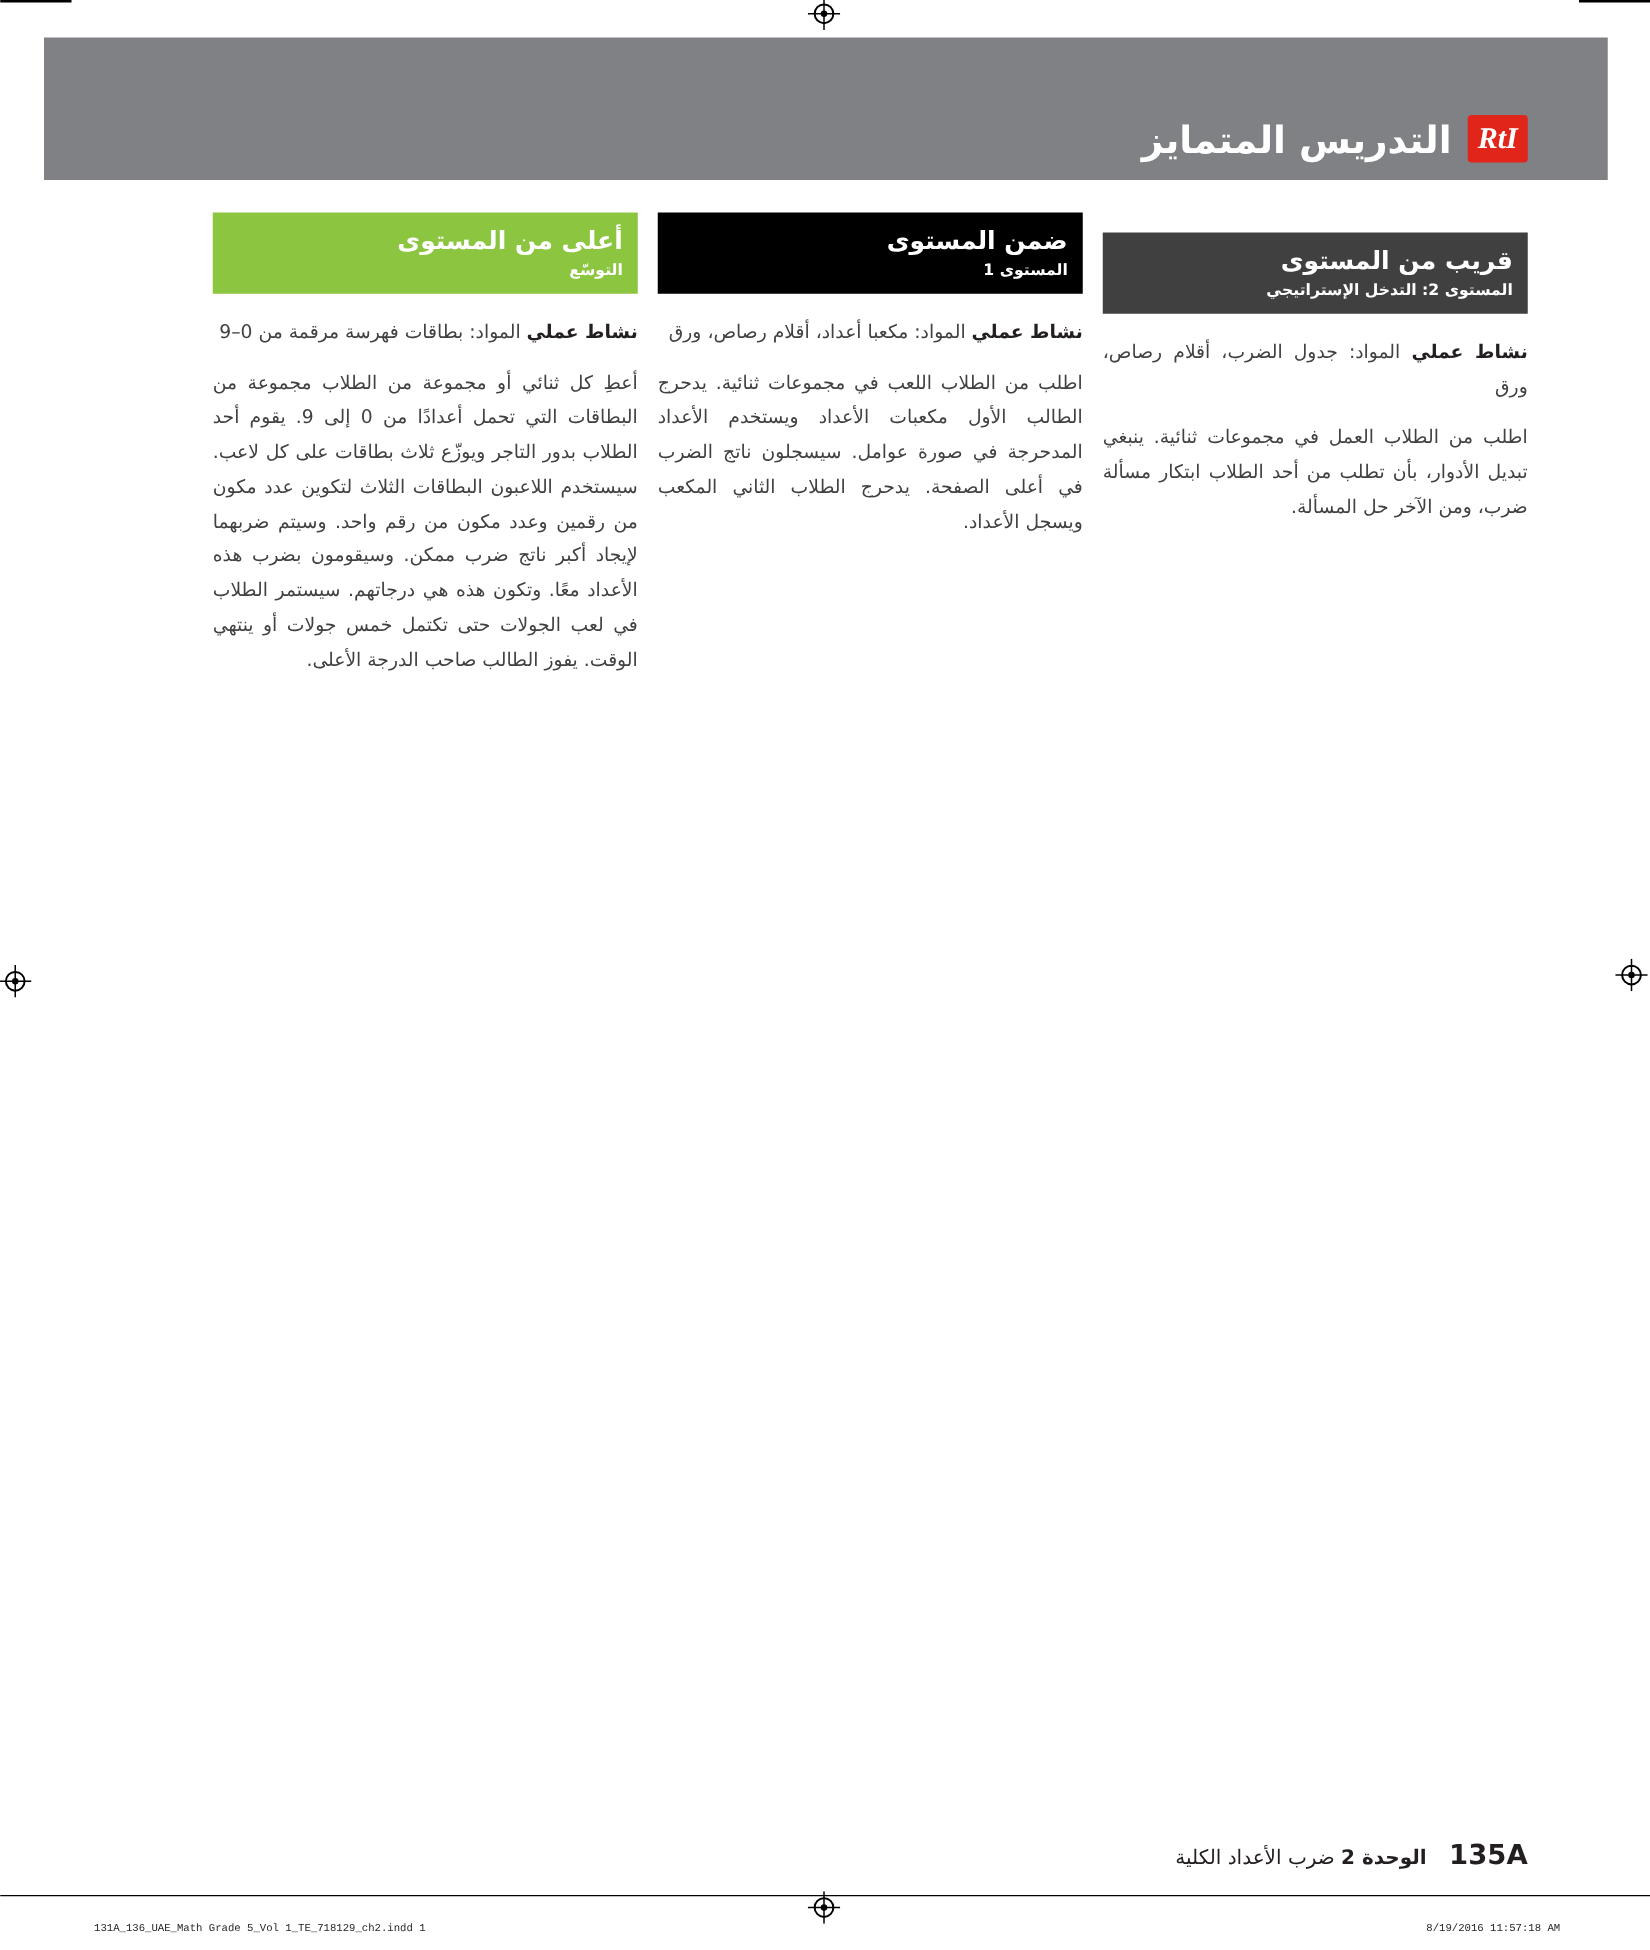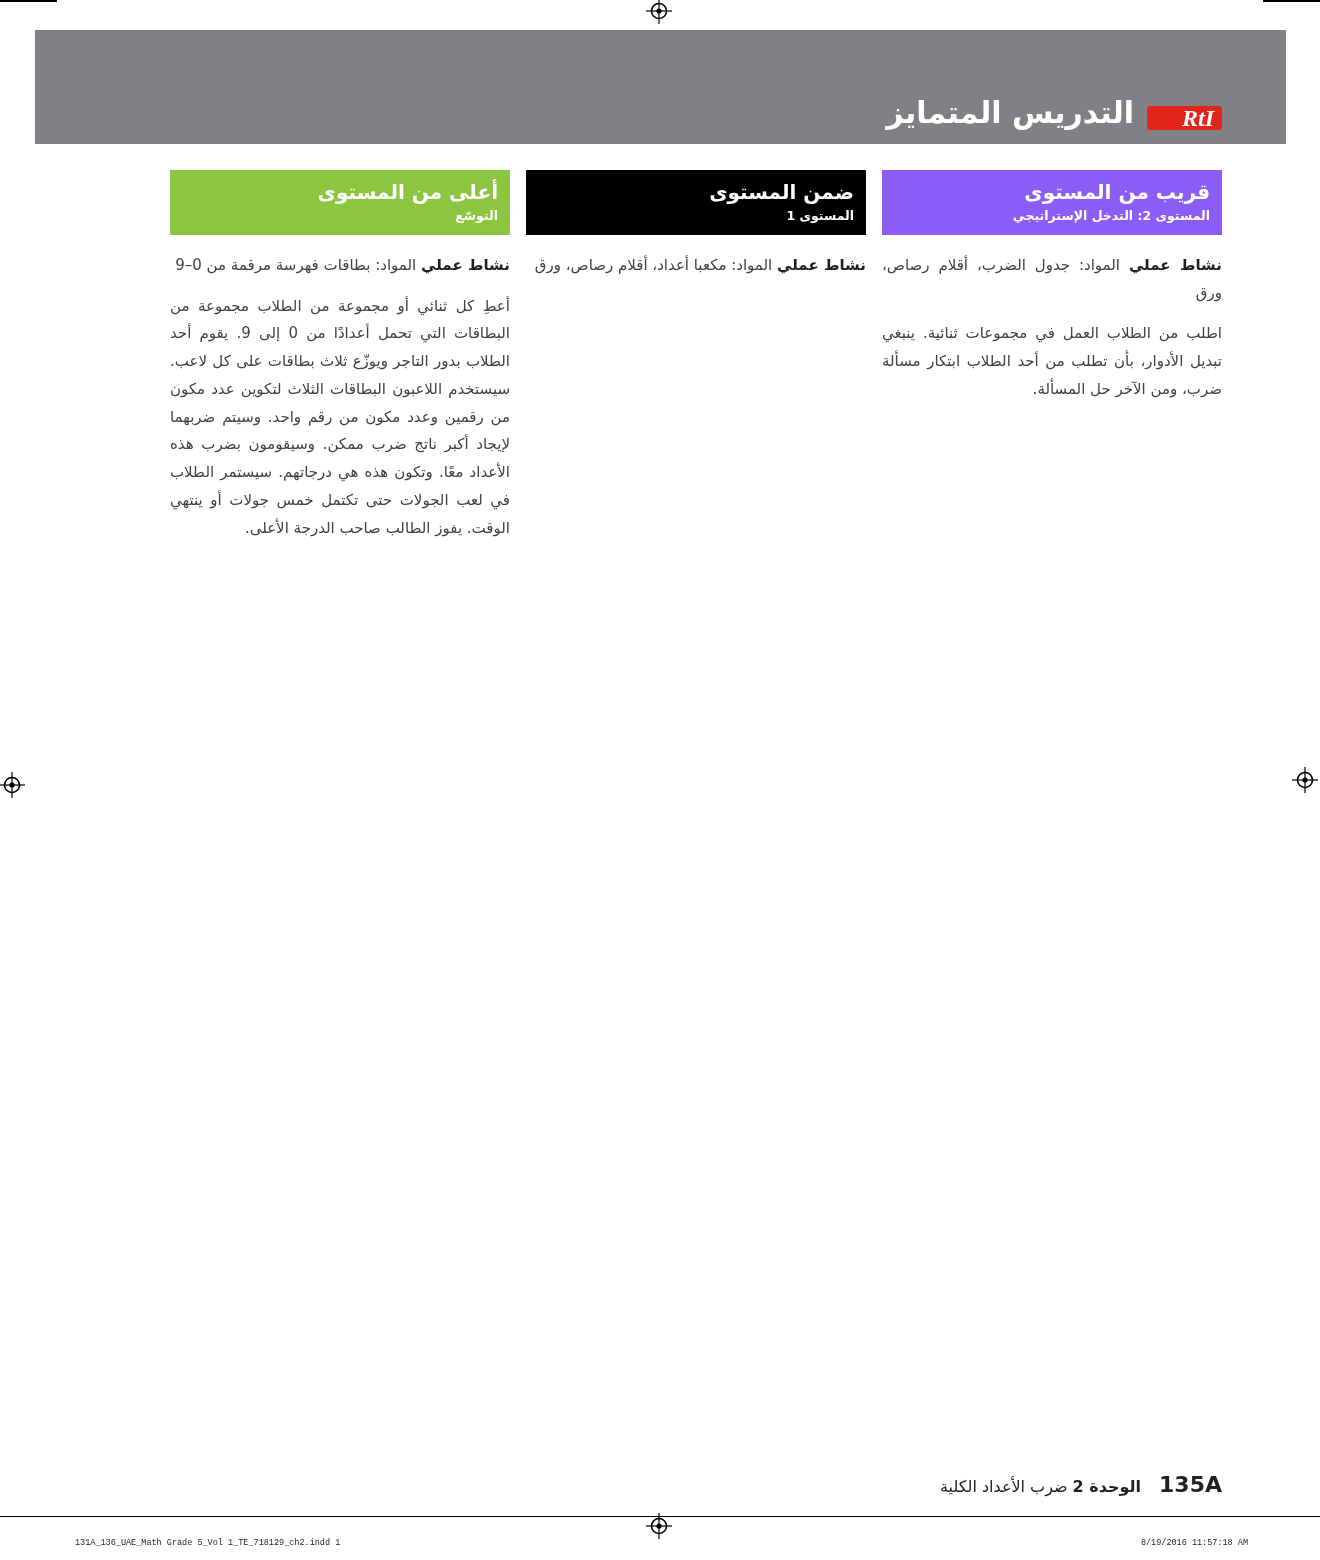--- a/index.html
+++ b/index.html
@@ -27,53 +27,52 @@
     width: 1251px; height: 114px;
     background: #7f8184;
     display: flex;
     align-items: flex-end;
     justify-content: flex-start; 
     gap: 13px;
     padding: 0 64px 14px 0;
     box-sizing: border-box;
   }
   .rti-logo {
-    width: 48px; height: 24px;
+    width: 48px; height: 38px;
     background: #e1251b;
     color: #fff;
     border-radius: 3px;
     display: flex; align-items: center; justify-content: center;
     font-family: "Liberation Serif", serif;
     font-style: italic;
     font-weight: bold;
     font-size: 24px;
     direction: ltr;
     flex: 0 0 auto;
-    padding-left: 27px;
   }
   .header-title {
     margin: 0;
     color: #ffffff;
     font-size: 30px;
     font-weight: bold;
     line-height: 1.15;
   }
 
   
   .columns {
     position: absolute;
     top: 170px;
     right: 98px;
     width: 1052px;
     display: flex;
     gap: 16px;
   }
   .col { flex: 1 1 0; min-width: 0; }
   .col-head { color: #fff; padding: 8px 12px 9px; box-sizing: border-box; }
-  .col-head.orange { background: #8b5cf6; }
+  .col-head.orange { background: #404040; margin-top: 16px; }
   .col-head.blue   { background: #000000; }
   .col-head.green  { background: #8cc540; }
   .col-title { font-size: 20px; font-weight: bold; line-height: 1.45; }
   .col-subtitle { font-size: 12.5px; font-weight: bold; line-height: 1.5; }
   .col-body {
     margin-top: 17px;
     font-size: 15px;
     line-height: 1.85;
     color: #414042;
     text-align: justify;
@@ -162,20 +161,21 @@
       </div>
     </section>
 
     <section class="col">
       <header class="col-head blue">
         <div class="col-title">ضمن المستوى</div>
         <div class="col-subtitle">المستوى 1</div>
       </header>
       <div class="col-body">
         <p><strong>نشاط عملي</strong> <span>المواد: مكعبا أعداد، أقلام رصاص، ورق</span></p>
+        <p>اطلب من الطلاب اللعب في مجموعات ثنائية. يدحرج الطالب الأول مكعبات الأعداد ويستخدم الأعداد المدحرجة في صورة عوامل. سيسجلون ناتج الضرب في أعلى الصفحة. يدحرج الطلاب الثاني المكعب ويسجل الأعداد.</p>
       </div>
     </section>
 
     <section class="col">
       <header class="col-head green">
         <div class="col-title">أعلى من المستوى</div>
         <div class="col-subtitle">التوسّع</div>
       </header>
       <div class="col-body">
         <p><strong>نشاط عملي</strong> <span>المواد: بطاقات فهرسة مرقمة من 0–9</span></p>

